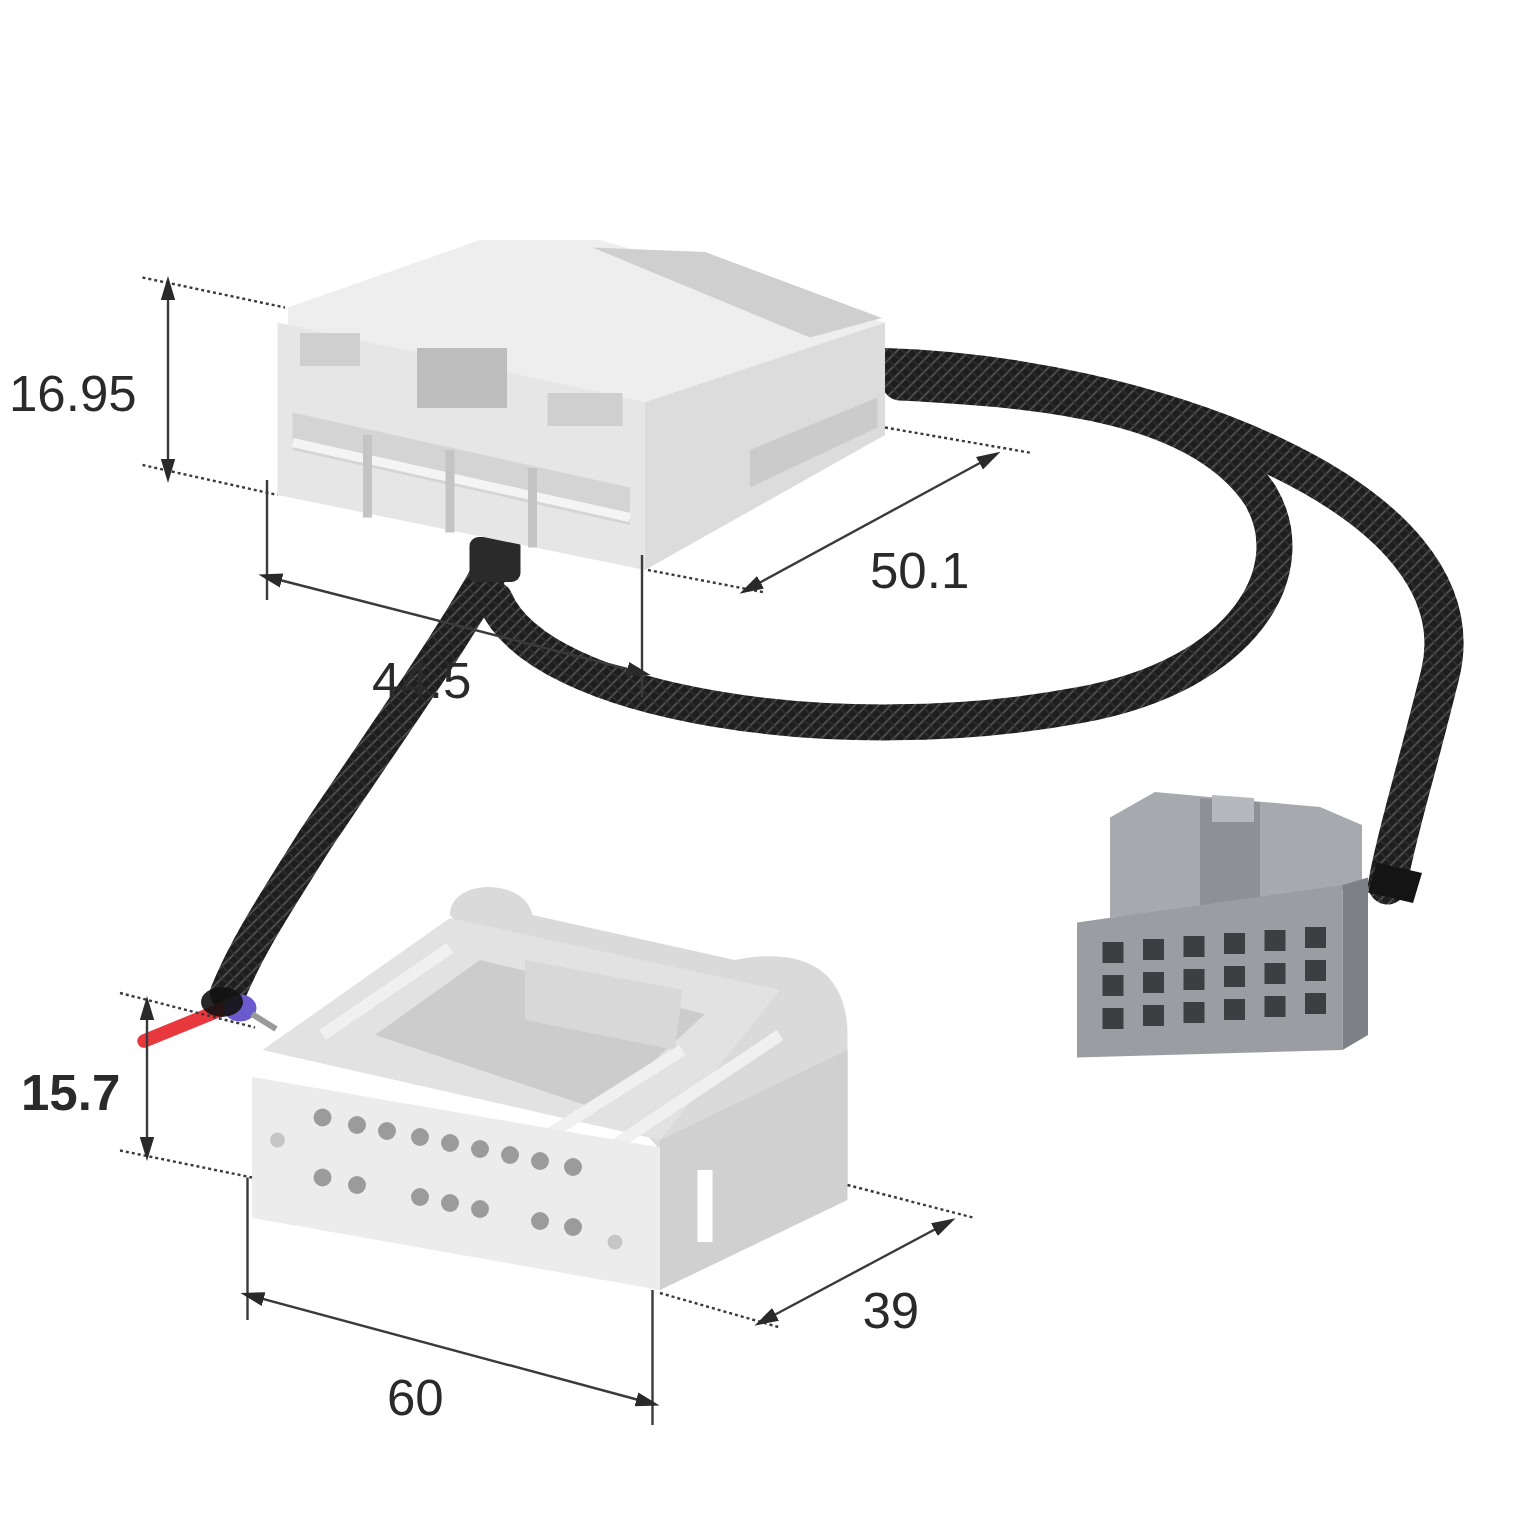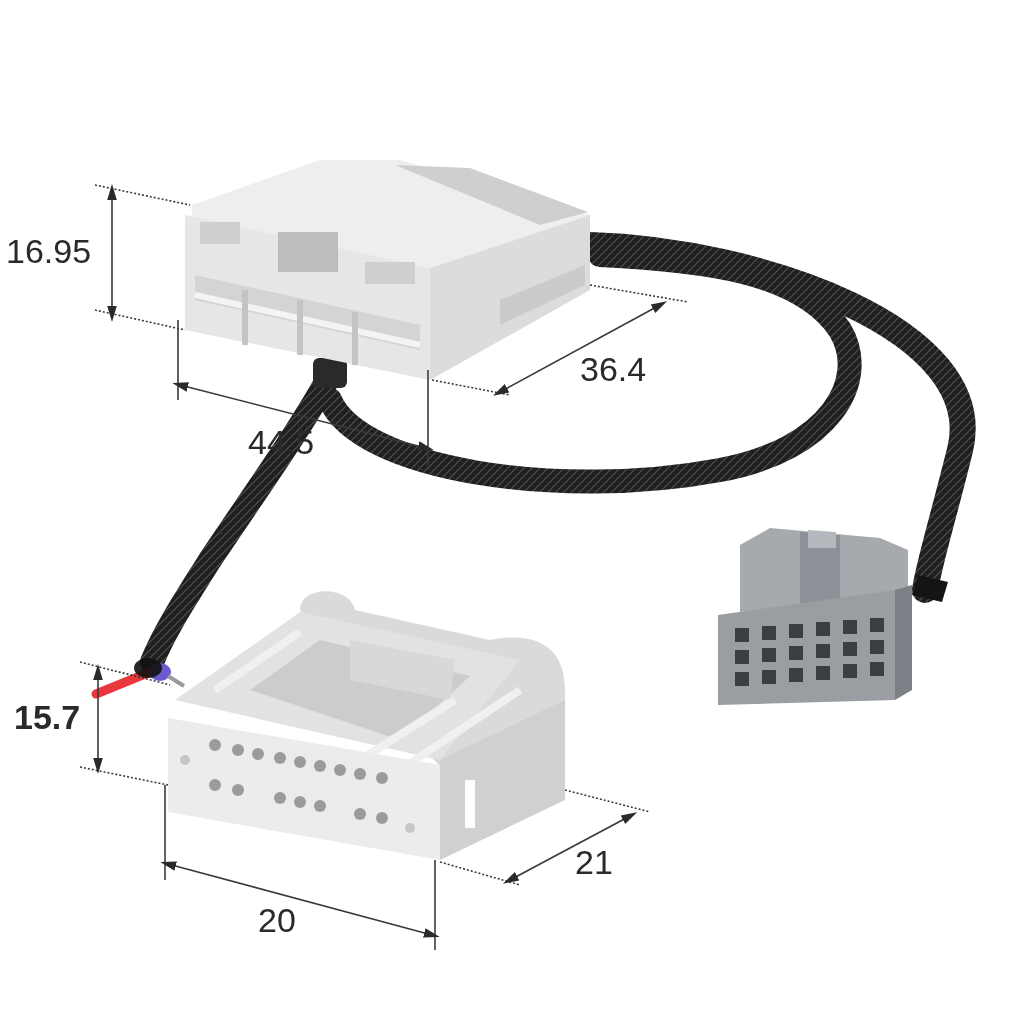--- a/index.html
+++ b/index.html
@@ -1,18 +1,18 @@
 <!DOCTYPE html>
 <html><head>
 <meta charset="utf-8">
 <style>
   html, body { margin: 0; padding: 0; background: #ffffff; }
   body { width: 1024px; height: 1024px; position: relative; overflow: hidden; font-family: "Liberation Sans", sans-serif; }
   #stage { position: absolute; left: 0; top: 0; width: 1024px; height: 1024px; }
-  .dim-label { position: absolute; font-family: "Liberation Sans", sans-serif; font-size: 34px; color: #2a2a2a; line-height: 1; white-space: nowrap; }
+  .dim-label { position: absolute; font-family: "Liberation Sans", sans-serif; font-size: 34px; color: #2a2a2a; line-height: 1; white-space: nowrap; margin-top: 12px; }
 </style>
 </head>
 <body>
 
 <div id="stage">
   <svg width="1024" height="1024" viewBox="0 0 1024 1024" xmlns="http://www.w3.org/2000/svg">
     <defs>
       <pattern id="braid" width="8" height="8" patternUnits="userSpaceOnUse">
         <rect width="8" height="8" fill="#1e1e1e"></rect>
         <path d="M0 8 L8 0 M-2 2 L2 -2 M6 10 L10 6" stroke="#4a4a4a" stroke-width="1.4"></path>
@@ -159,17 +159,17 @@
 
       <path d="M565 790 L650 812" stroke-dasharray="2 2"></path>
       <path d="M440 862 L520 885" stroke-dasharray="2 2"></path>
       <path d="M510 880 L630 816" marker-start="url(#arrow)" marker-end="url(#arrow)"></path>
     </g>
   </svg>
 
   
   <span class="dim-label" style="left:6px; top:234px;">16.95</span>
   <span class="dim-label" style="left:248px; top:425px;">44.5</span>
-  <span class="dim-label" style="left:580px; top:352px;">36.4</span>
+  <span class="dim-label" style="left:580px; top:352px;">50.1</span>
   <span class="dim-label" style="left:14px; top:700px;font-weight:bold;">15.7</span>
-  <span class="dim-label" style="left:258px; top:903px;">20</span>
-  <span class="dim-label" style="left:575px; top:845px;">21</span>
+  <span class="dim-label" style="left:258px; top:903px;">60</span>
+  <span class="dim-label" style="left:575px; top:845px;">39</span>
 </div>
 
 </body></html>

